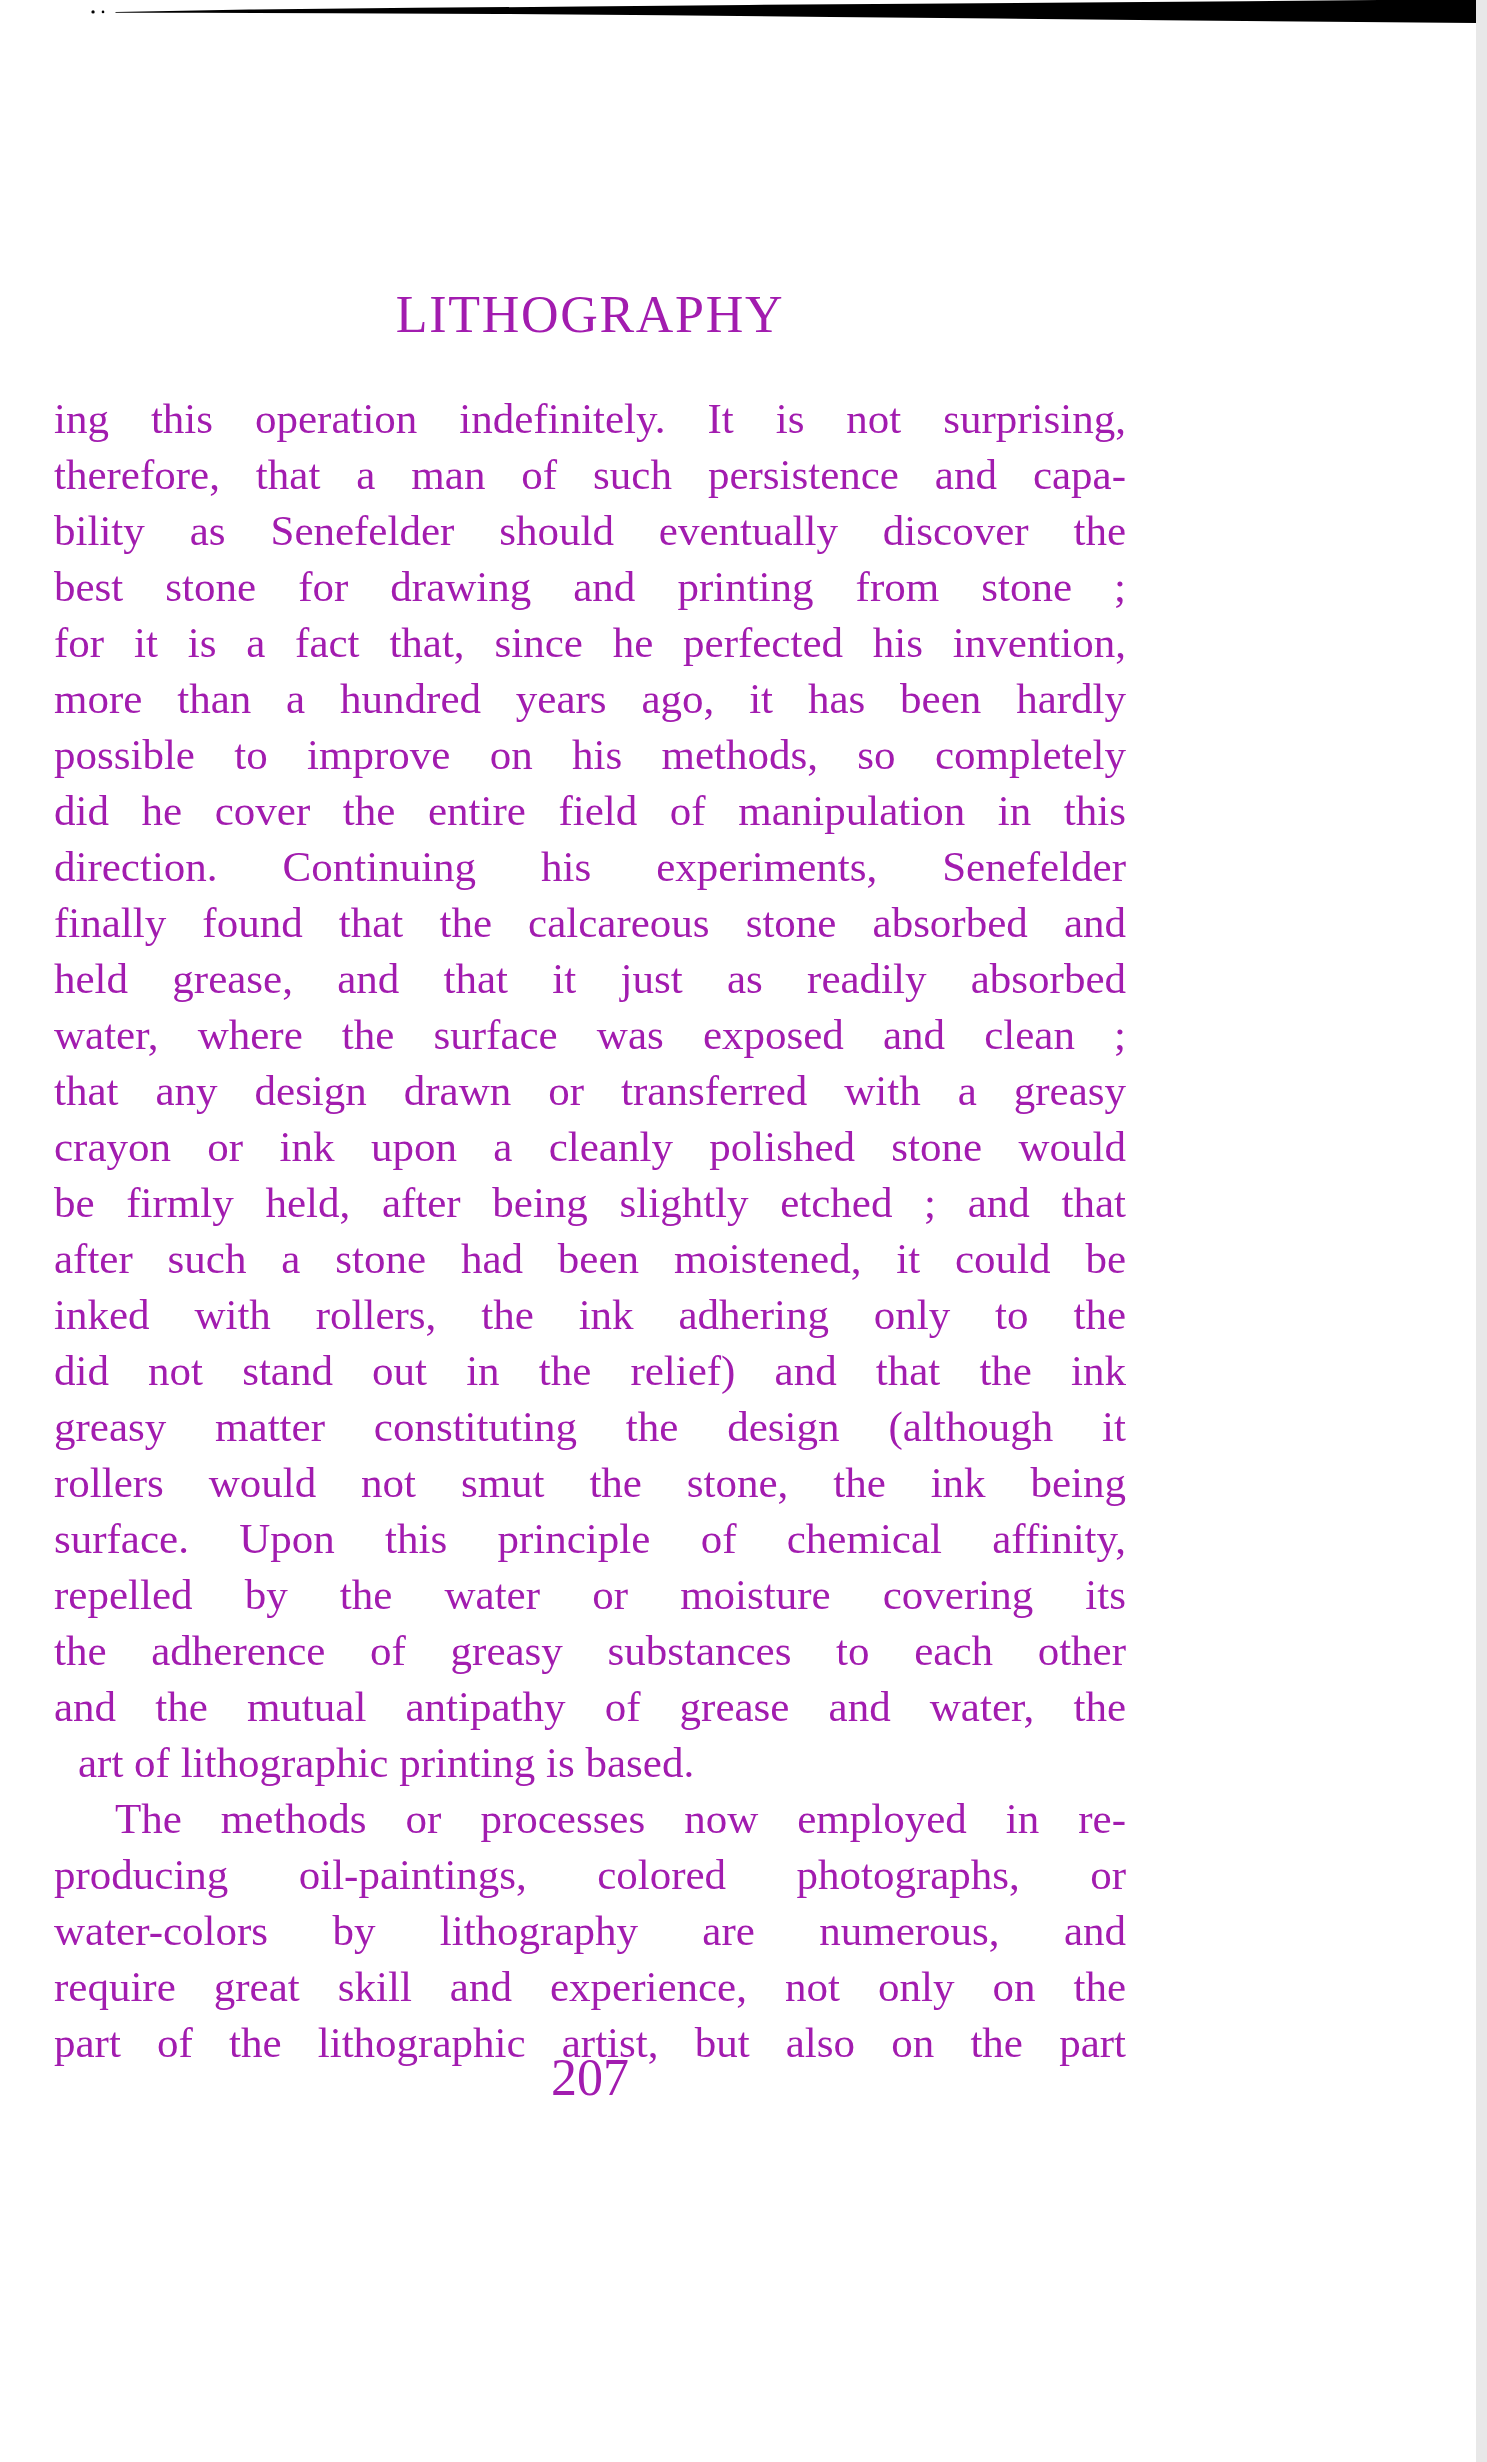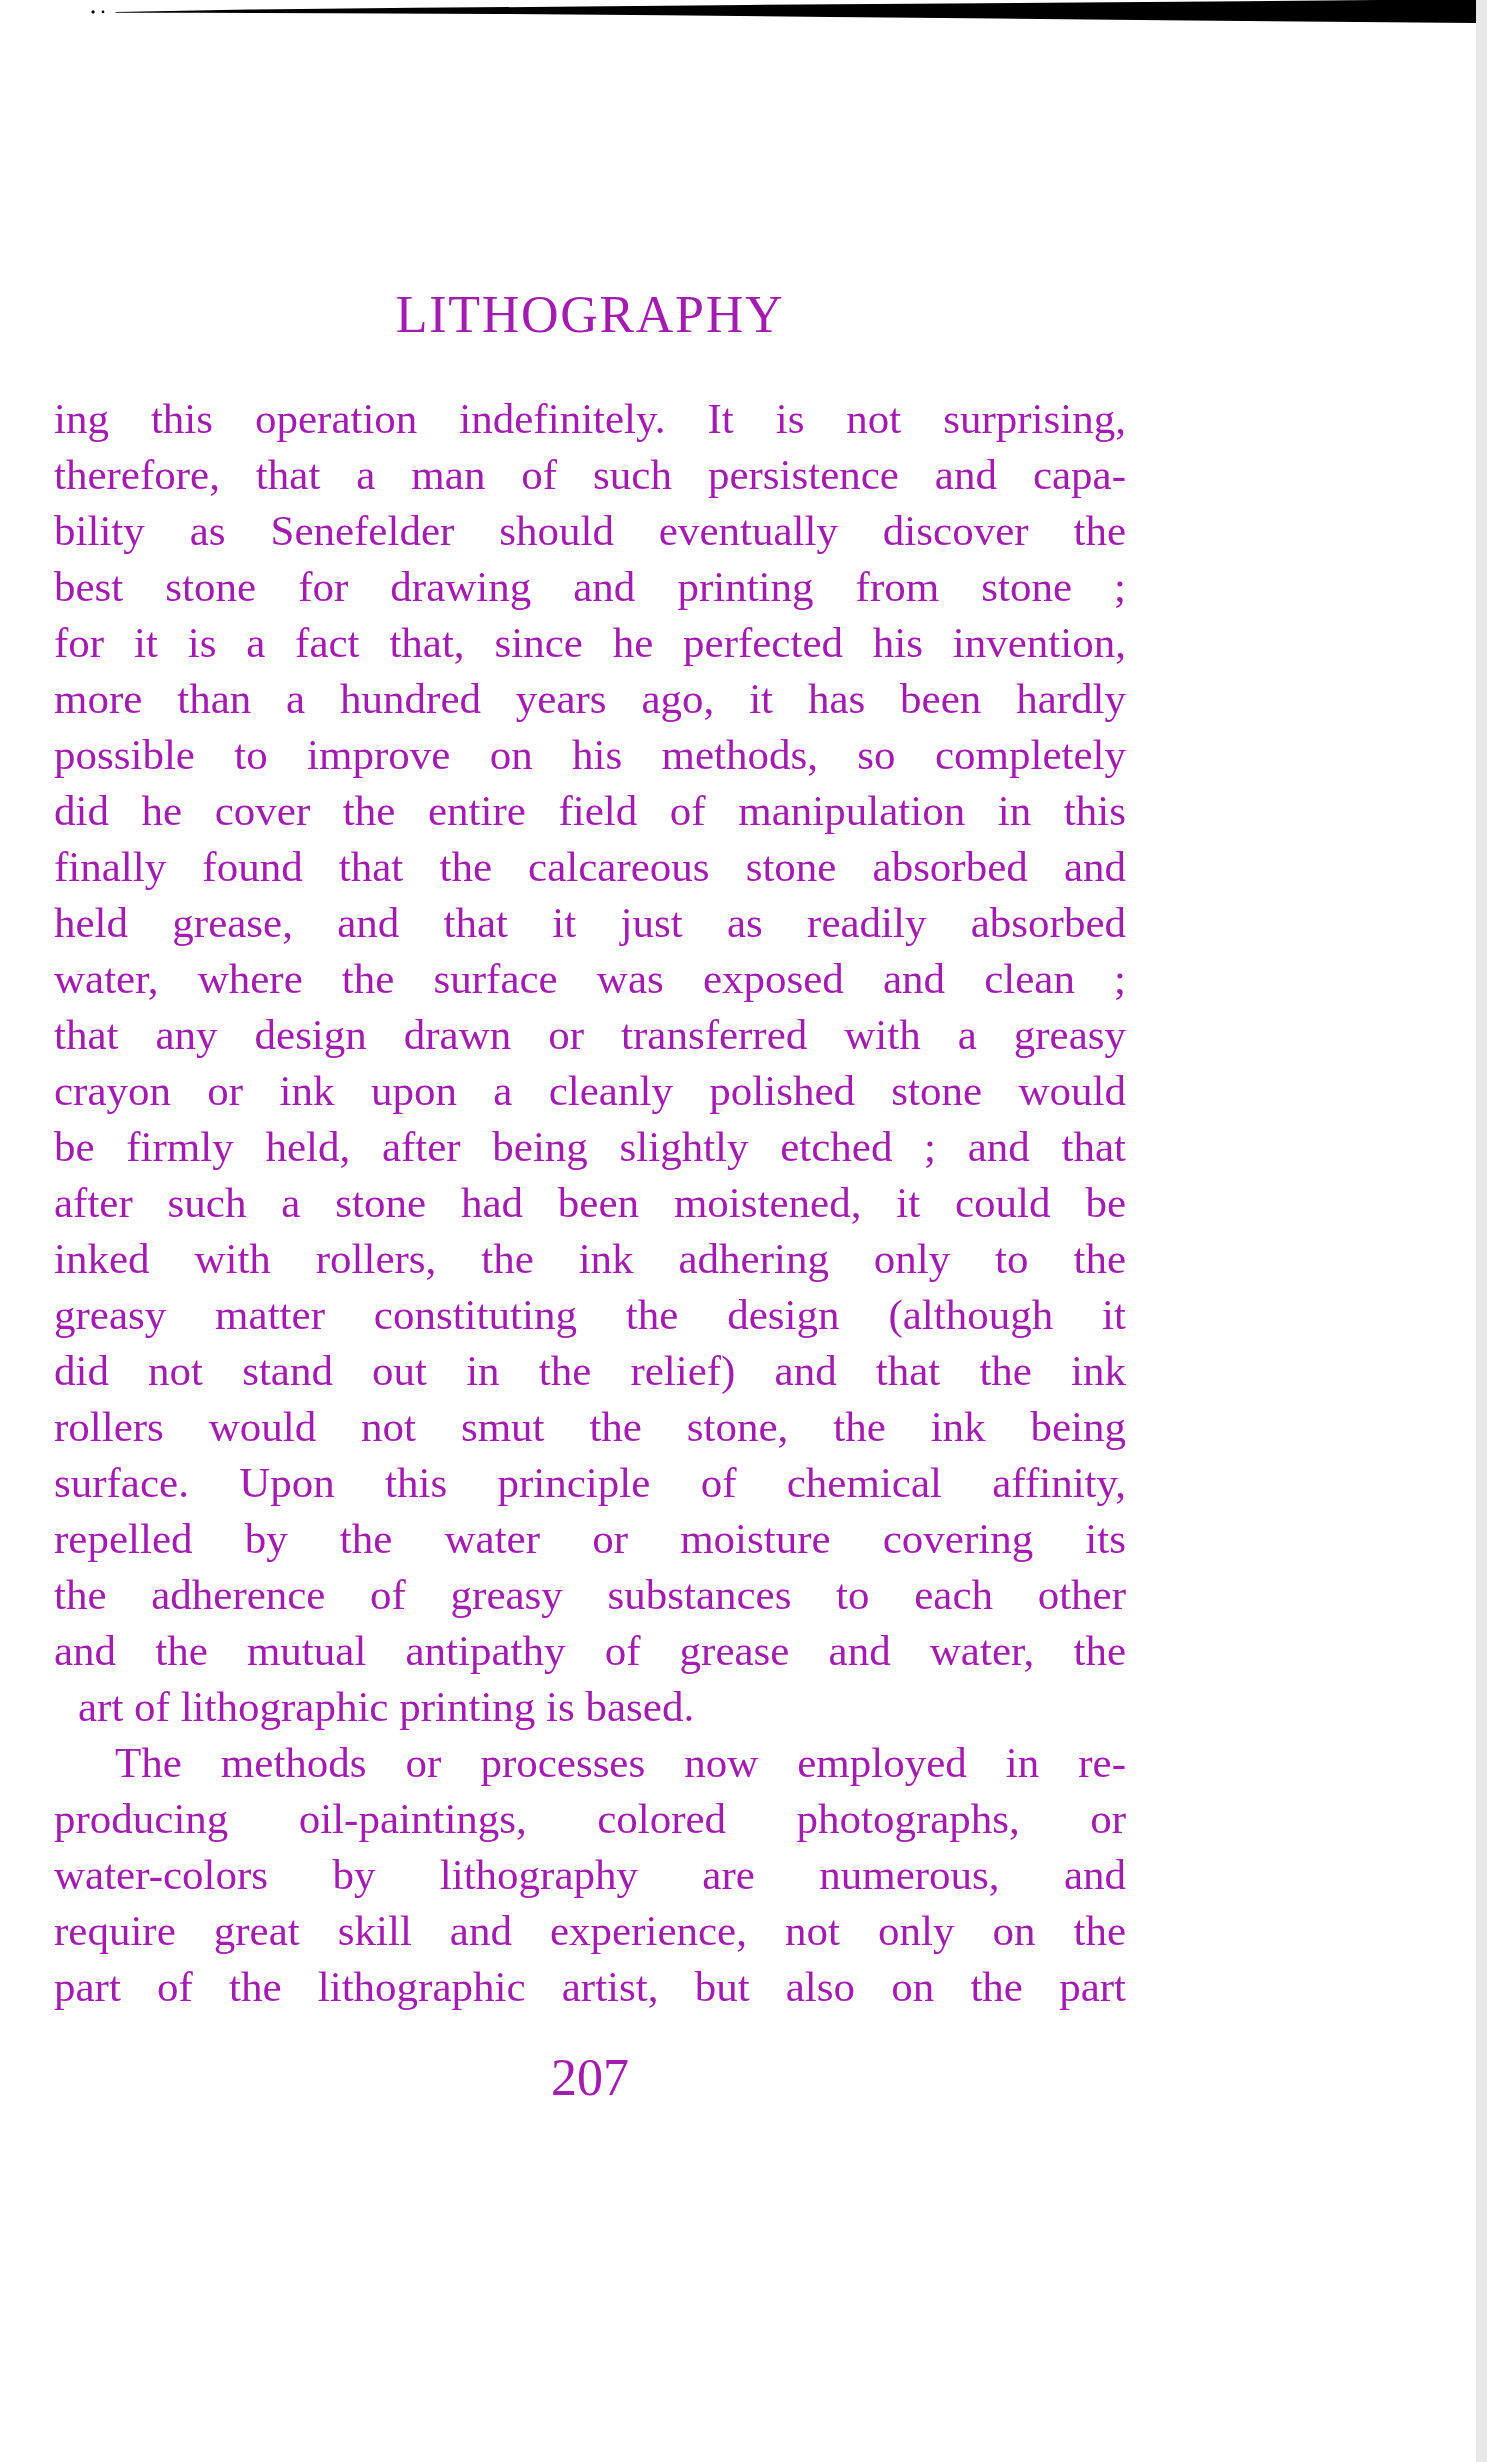--- a/index.html
+++ b/index.html
@@ -87,30 +87,31 @@
   <div class="body">
       <div class="para">
         <div class="line">ing this operation indefinitely.  It is not surprising,</div>
         <div class="line">therefore, that a man of such persistence and capa-</div>
         <div class="line">bility as Senefelder should eventually discover the</div>
         <div class="line">best stone for drawing and printing from stone ;</div>
         <div class="line">for it is a fact that, since he perfected his invention,</div>
         <div class="line">more than a hundred years ago, it has been hardly</div>
         <div class="line">possible to improve on his methods, so completely</div>
         <div class="line">did he cover the entire field of manipulation in this</div>
+        <div class="line">direction.  Continuing his experiments, Senefelder</div>
         <div class="line">finally found that the calcareous stone absorbed and</div>
         <div class="line">held grease, and that it just as readily absorbed</div>
         <div class="line">water, where the surface was exposed and clean ;</div>
         <div class="line">that any design drawn or transferred with a greasy</div>
         <div class="line">crayon or ink upon a cleanly polished stone would</div>
         <div class="line">be firmly held, after being slightly etched ; and that</div>
         <div class="line">after such a stone had been moistened, it could be</div>
         <div class="line">inked with rollers, the ink adhering only to the</div>
+        <div class="line">did not stand out in the relief) and that the ink</div>
         <div class="line">greasy matter constituting the design (although it</div>
-        <div class="line">did not stand out in the relief) and that the ink</div>
         <div class="line">rollers would not smut the stone, the ink being</div>
         <div class="line">surface.  Upon this principle of chemical affinity,</div>
         <div class="line">repelled by the water or moisture covering its</div>
         <div class="line">the adherence of greasy substances to each other</div>
         <div class="line">and the mutual antipathy of grease and water, the</div>
         <div class="line para-end">art of lithographic printing is based.</div>
       </div>
       <div class="para">
         <div class="line indent">The methods or processes now employed in re-</div>
         <div class="line">producing oil-paintings, colored photographs, or</div>

